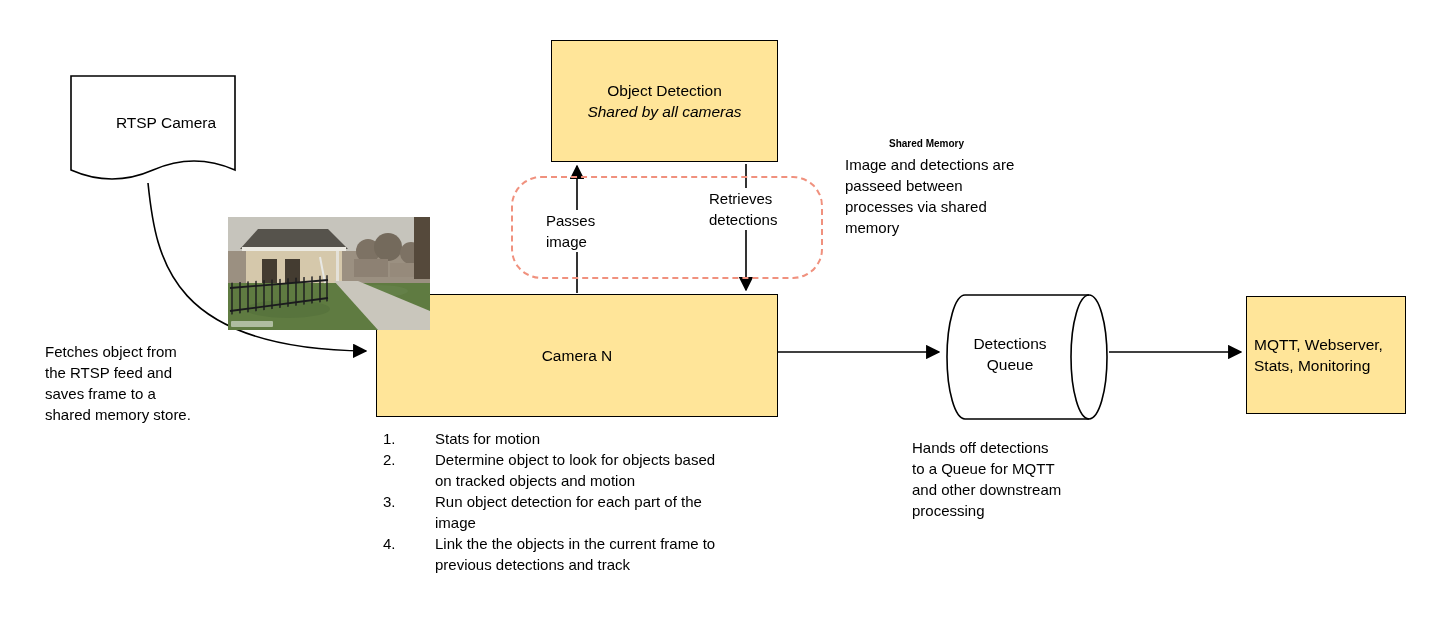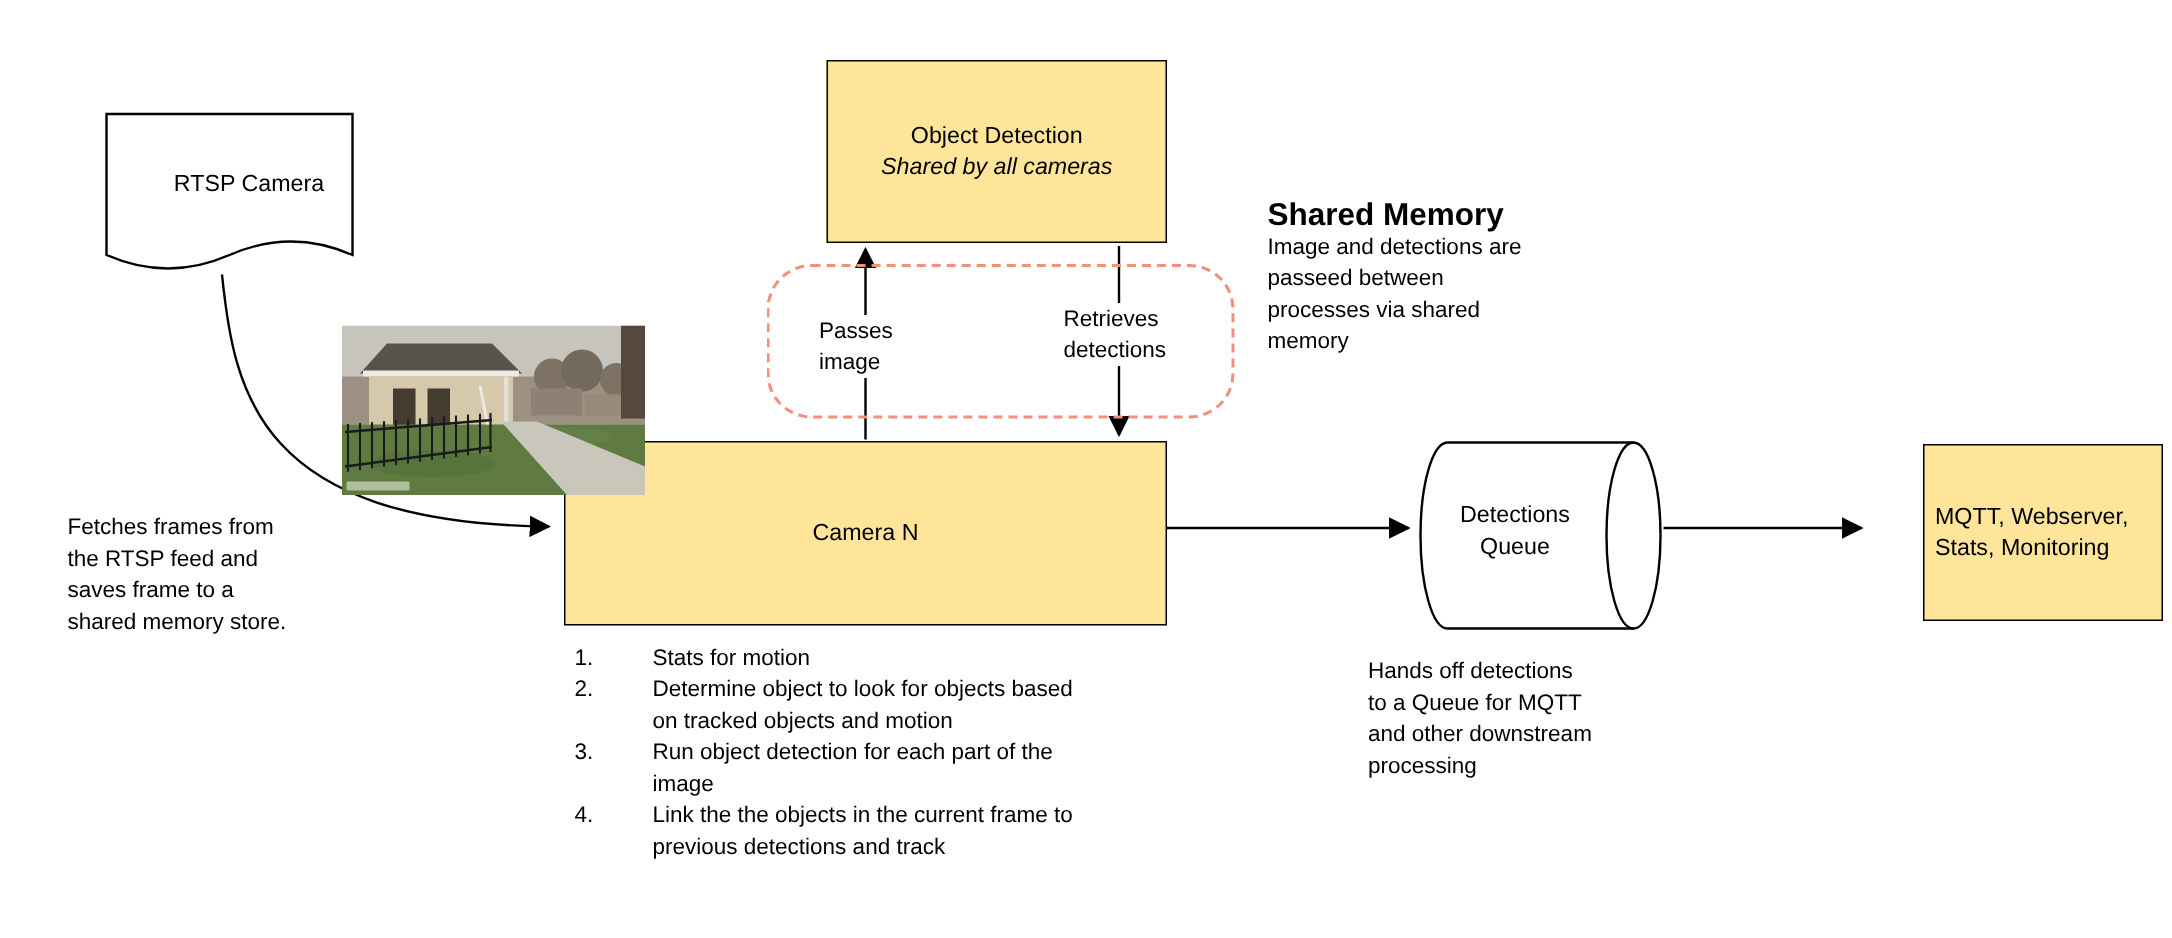--- a/index.html
+++ b/index.html
@@ -52,34 +52,34 @@
     <line class="edge" marker-end="url(#arrowhead)" x1="777" y1="352" x2="939" y2="352"></line>
 
     <line class="edge" marker-end="url(#arrowhead)" x1="1109" y1="352" x2="1241" y2="352"></line>
 
     <path class="outline" d="M965,295 H1089 A18,62 0 0 1 1089,419 H965 A18,62 0 0 1 965,295 Z"></path>
     <path class="edge" d="M1089,295 A18,62 0 0 0 1089,419"></path>
   </svg>
 
   <div class="abs label" style="left:71px; top:112px; width:164px; text-align:center;padding-left:13px;">RTSP Camera</div>
 
-  <div class="abs note" style="left:45px; top:341px; width:150px;">Fetches frames from the RTSP feed and saves frame to a shared memory store.</div>
+  <div class="abs note" style="left:45px; top:341px; width:150px;">Fetches object from the RTSP feed and saves frame to a shared memory store.</div>
 
   <div class="abs node flexc" style="left:551px; top:40px; width:225px; height:120px;">
     <div class="label">Object Detection</div>
     <div class="label italic">Shared by all cameras</div>
   </div>
 
   <div class="abs dashed-rect" style="left:511px; top:176px; width:308px; height:99px;"></div>
 
   <div class="abs note edge-label" style="left:544px; top:210px; width:64px;">Passes image</div>
-  <div class="abs note edge-label" style="left:707px; top:202px; width:86px;">Retrieves detections</div>
+  <div class="abs note edge-label" style="left:707px; top:188px; width:86px;">Retrieves detections</div>
 
   <div class="abs note" style="left:845px; top:133px; width:182px;">
-    <div class="bold" style="font-size:21px;">Shared Memory</div>
+    <div class="bold" style="font-size:10px;margin-left:44px;">Shared Memory</div>
     <div>Image and detections are passeed between processes via shared memory</div>
   </div>
 
   <div class="abs node flexc" style="left:376px; top:294px; width:400px; height:121px;">
     <div class="label">Camera N</div>
   </div>
 
   <ol class="abs steps" style="left:383px; top:428px; width:352px;">
     <li class="step">
       <span class="num">1.</span>
@@ -96,21 +96,21 @@
     <li class="step">
       <span class="num">4.</span>
       <span class="txt">Link the the objects in the current frame to previous detections and track</span>
     </li>
   </ol>
 
   <div class="abs label" style="left:958px; top:333px; width:104px; text-align:center;">Detections Queue</div>
 
   <div class="abs note" style="left:912px; top:437px; width:152px;">Hands off detections to a Queue for MQTT and other downstream processing</div>
 
-  <div class="abs node" style="left:1246px; top:296px; width:160px; height:118px; display:flex; flex-direction:column; justify-content:center; padding:0 7px; box-sizing:border-box;margin-left:36px;">
+  <div class="abs node" style="left:1246px; top:296px; width:160px; height:118px; display:flex; flex-direction:column; justify-content:center; padding:0 7px; box-sizing:border-box;">
     <div class="label">MQTT, Webserver, Stats, Monitoring</div>
   </div>
 
   <div class="abs" style="left:228px; top:217px; width:202px; height:113px;">
     <svg width="202" height="113" viewBox="0 0 202 113">
       <defs>
         <clipPath id="fence-clip">
             <polygon points="0,66 102,58 102,84 0,98"></polygon>
           </clipPath>
       </defs>

